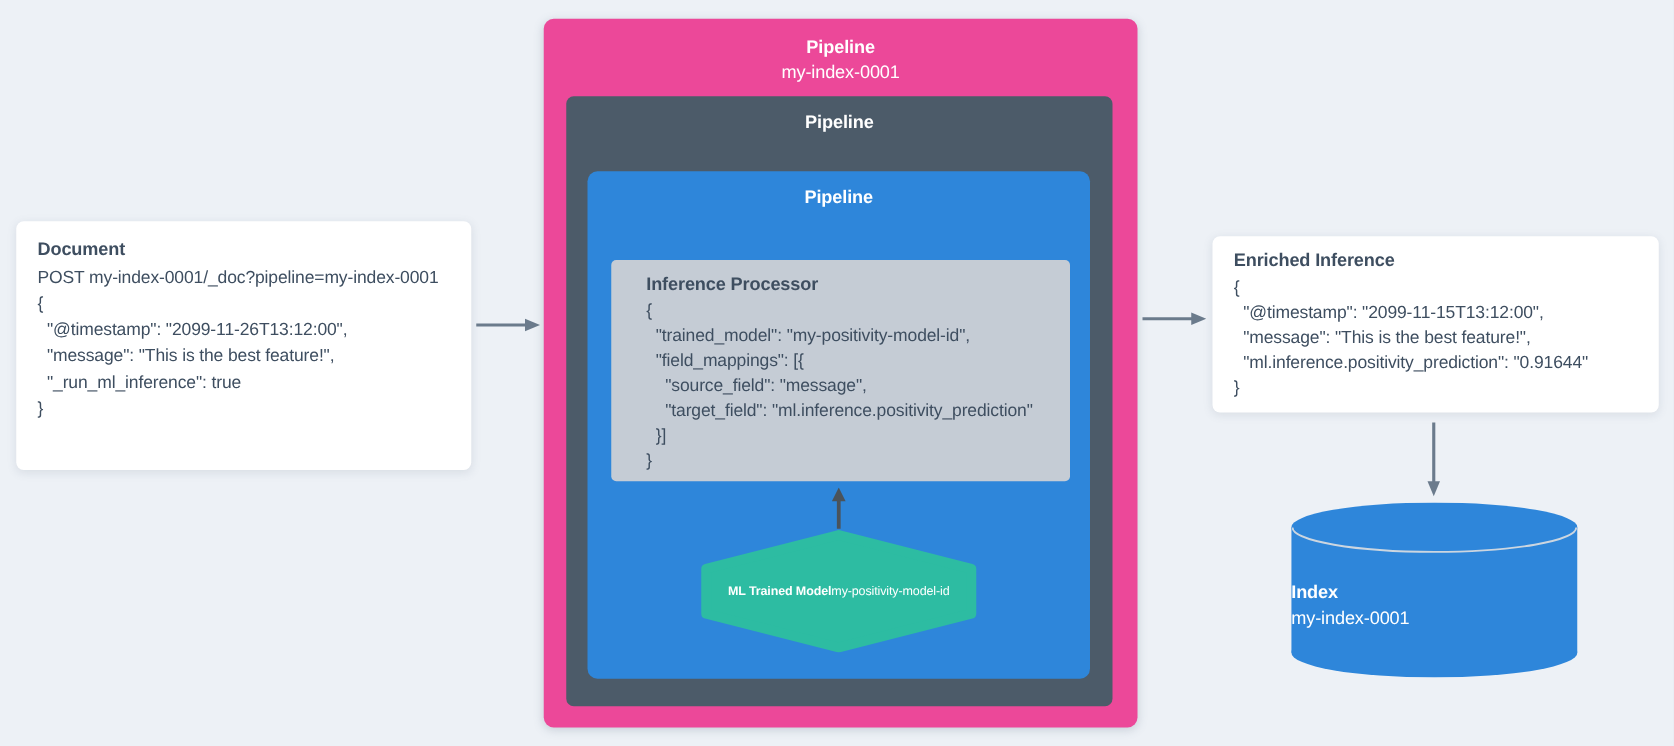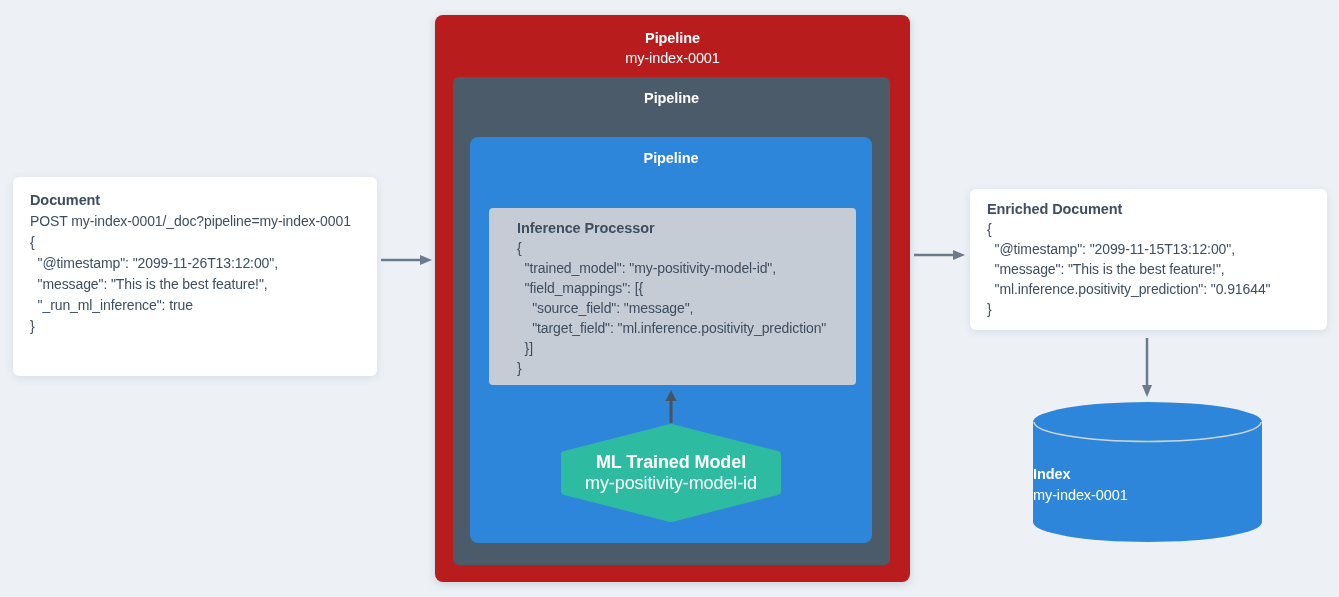--- a/index.html
+++ b/index.html
@@ -17,21 +17,21 @@
     box-shadow:0 2px 8px rgba(90,108,130,0.14);
     padding:13px 17px; font-size:14px; line-height:21px;
   }
   .card .card-title { font-weight:bold; font-size:14.5px; }
   .code { white-space:pre; font-size:14px; }
   .pipe-box { position:absolute; }
   .pipe-header { text-align:center; color:#ffffff; line-height:20px; font-size:14.5px; }
   .pipe-header .pipe-label { font-weight:bold; }
   #pipeline-outer {
     left:435px; top:15px; width:475px; height:567px;
-    background:#b91c1c; border-radius:8px;
+    background:#ec4899; border-radius:8px;
     box-shadow:0 2px 8px rgba(90,108,130,0.25);
   }
   #pipeline-outer > .pipe-header { padding-top:13px; }
   #pipeline-ml {
     left:18px; top:62px; width:437px; height:488px;
     background:#4c5b69; border-radius:6px;
   }
   #pipeline-ml > .pipe-header { padding-top:11px; }
   #pipeline-positivity {
     left:17px; top:60px; width:402px; height:406px;
@@ -42,23 +42,23 @@
     position:absolute; left:19px; top:71px; width:367px; height:177px;
     background:#c5ccd5; border-radius:4px;
     padding:10px 28px; line-height:20px; color:#3e4e60;
   }
   #inference-processor .proc-title { font-weight:bold; font-size:14.5px; }
   #hexagon-wrap {
     position:absolute; left:90px; top:287px; width:222px; height:98px;
   }
   #hexagon-wrap svg { position:absolute; left:0; top:0; }
   .hex-text {
-    position:absolute; inset:0; display:flex; flex-direction:column;
+    position:absolute; inset:0; display:flex; flex-direction:row;
     align-items:center; justify-content:center;
-    color:#fff; text-align:left; line-height:21px; font-size:18px;
+    color:#fff; text-align:left; line-height:21px; font-size:10px;
   }
   .hex-text .hex-title { font-weight:bold; }
   .arrow { position:absolute; }
   #cylinder-wrap { position:absolute; left:1033px; top:402px; width:229px; height:140px; }
   #cylinder-wrap svg { position:absolute; left:0; top:0; }
   .cyl-text {
     position:absolute; left:0; top:62px; width:100%;
     color:#fff; text-align:left; line-height:21px; font-size:14.5px;
   }
   .cyl-text .cyl-title { font-weight:bold; }
@@ -128,21 +128,21 @@
       </div>
     </div>
   </div>
 
   <svg class="arrow" style="left:913px; top:248px;" width="53" height="14">
     <line x1="1" y1="7" x2="42" y2="7" stroke="#6b7b8c" stroke-width="2.5"></line>
     <path d="M52,7 L40,2 L40,12 Z" fill="#6b7b8c"></path>
   </svg>
 
   <div class="card" style="left:970px; top:189px; width:357px; height:141px; padding-top:10px; line-height:20px;">
-    <div class="card-title">Enriched Document</div>
+    <div class="card-title">Enriched Inference</div>
     <div class="code" style="line-height:20px;">{
   "@timestamp": "2099-11-15T13:12:00",
   "message": "This is the best feature!",
   "ml.inference.positivity_prediction": "0.91644"
 }</div>
   </div>
 
   <svg class="arrow" style="left:1140px; top:337px;" width="14" height="61">
     <line x1="7" y1="1" x2="7" y2="50" stroke="#6b7b8c" stroke-width="2.5"></line>
     <path d="M7,60 L2,48 L12,48 Z" fill="#6b7b8c"></path>

